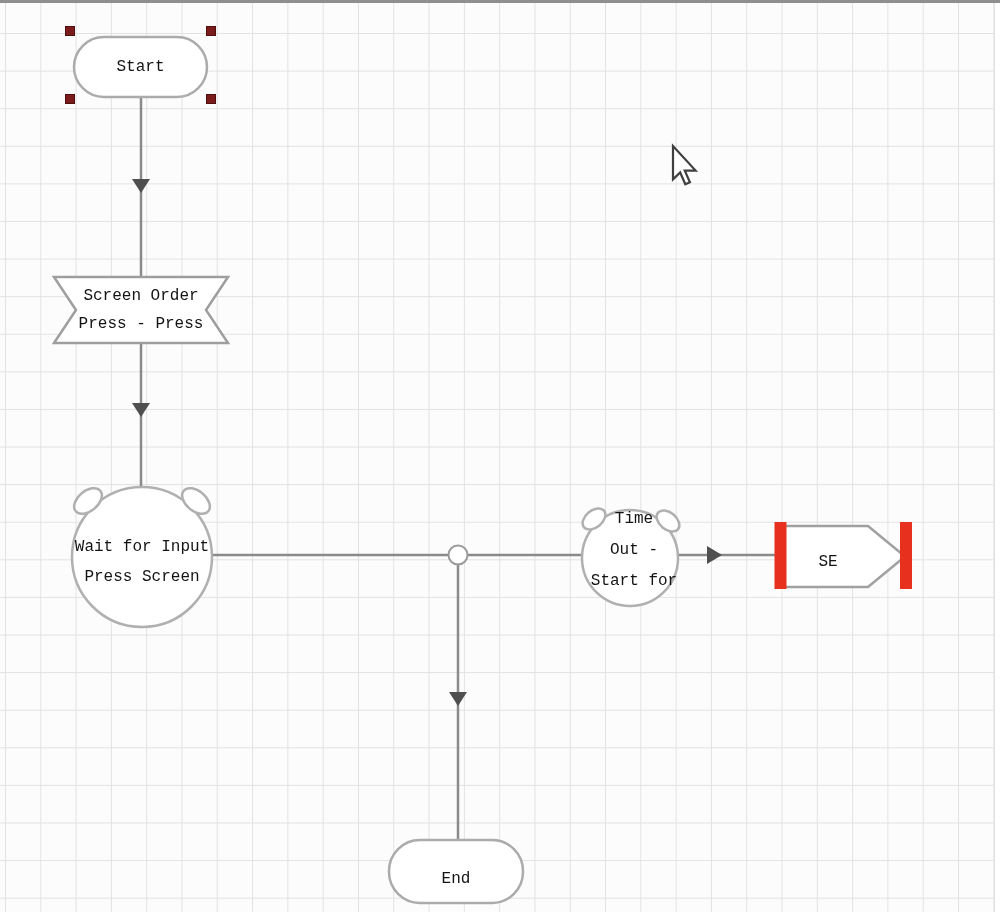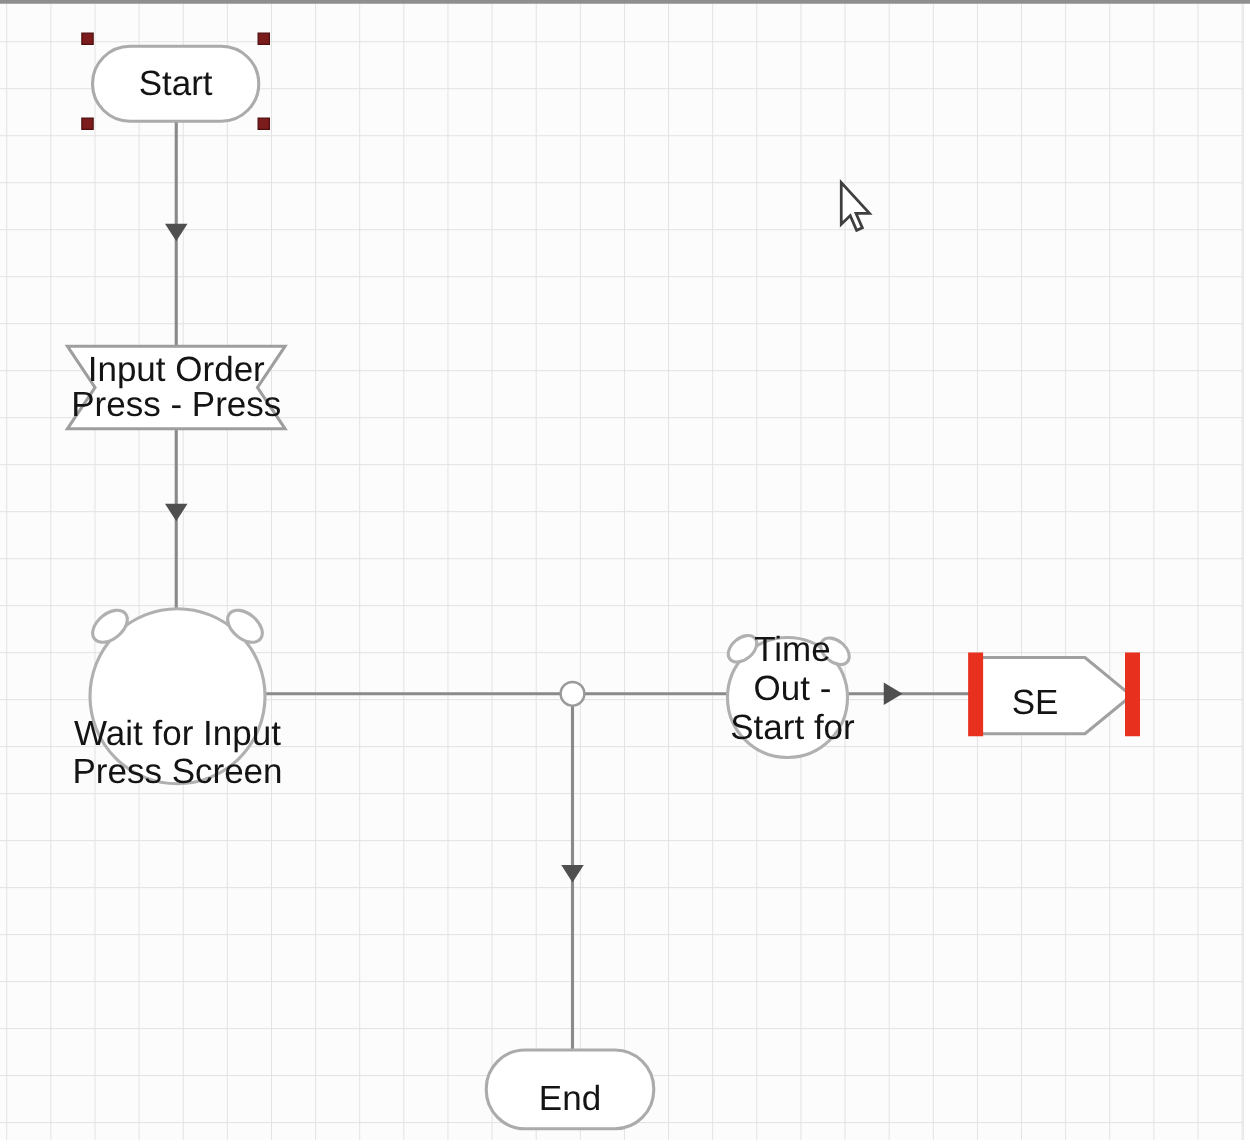--- a/index.html
+++ b/index.html
@@ -19,27 +19,27 @@
       linear-gradient(to right, #e2e2e2 1px, transparent 1px),
       linear-gradient(to bottom, #e2e2e2 1px, transparent 1px);
     background-size:35.3px 37.6px;
     background-position:5px 31px;
     border-right:1px solid #e2e2e2;
   }
   svg.flow{position:absolute;left:0;top:0;z-index:10;}
   .label{
     position:absolute;z-index:20;
     display:flex;flex-direction:column;align-items:center;justify-content:center;
-    text-align:left;color:#141414;font-size:28px;line-height:28px;
-    pointer-events:none;white-space:nowrap;
+    text-align:left;color:#141414;font-size:16px;line-height:28px;
+    pointer-events:none;white-space:nowrap;font-family:Liberation Mono, monospace;
   }
   .label span{display:block;}
   .start-label{left:74px;top:37px;width:133px;height:60px;}
   .input-label{left:54px;top:282px;width:174px;height:56px;}
-  .wait-label{left:57px;top:532px;width:170px;height:60px;line-height:30px;margin-top:40px;}
+  .wait-label{left:57px;top:532px;width:170px;height:60px;line-height:30px;}
   .timeout-label{left:570px;top:504px;width:128px;height:93px;line-height:31px;}
   .se-label{left:788px;top:526px;width:80px;height:71px;}
   .end-label{left:389px;top:840px;width:134px;height:77px;}
 </style>
 </head>
 <body>
 
 <div class="top-border"></div>
 <div class="grid"></div>
 
@@ -79,21 +79,21 @@
   <rect x="900" y="522" width="12" height="67" fill="#e8301f"></rect>
 
   <rect x="389" y="840" width="134" height="63" rx="31" ry="31" fill="#ffffff" stroke="#ababab" stroke-width="2.5"></rect>
 
   <polygon points="673,146 673,179.4 680.2,172.5 685.3,184.3 689.9,182.3 684.8,170.6 695.6,170.6" fill="#ffffff" stroke="#3f3f3f" stroke-width="2.2" stroke-linejoin="miter"></polygon>
 </svg>
 
 <div class="label start-label">Start</div>
 
 <div class="label input-label">
-  <span>Input Order</span>
+  <span>Screen Order</span>
   <span>Press - Press</span>
 </div>
 
 <div class="label wait-label">
   <span>Wait for Input</span>
   <span>Press Screen</span>
 </div>
 
 <div class="label timeout-label">
   <span>Time</span>

